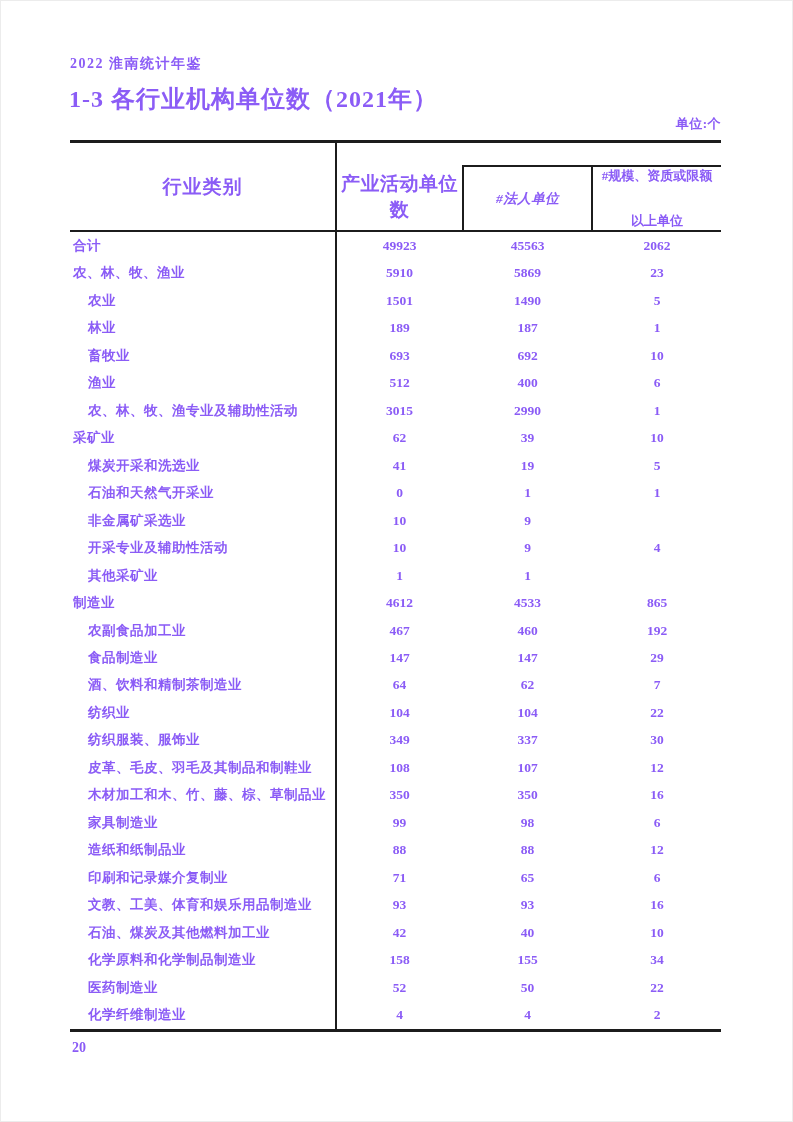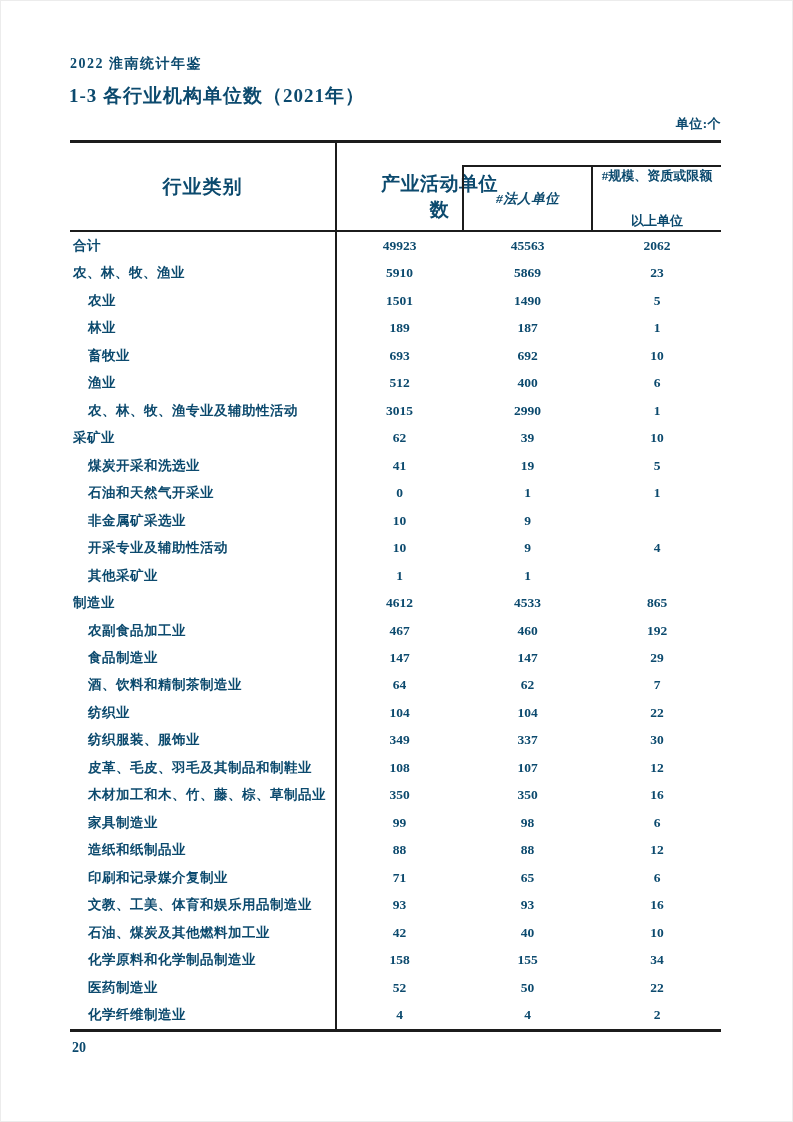--- a/index.html
+++ b/index.html
@@ -2,37 +2,37 @@
 <html><head>
 <meta charset="utf-8">
 <style>
   html, body { margin: 0; padding: 0; background: #ffffff; }
   .page {
     position: relative;
     width: 793px;
     height: 1122px;
     background: #ffffff;
     font-family: "Liberation Serif", "DejaVu Serif", serif;
-    color: #0c4a6e;
+    color: #8b5cf6;
     overflow: hidden;
     box-shadow: inset 0 0 0 1px #ececec;
   }
   .book-title {
     position: absolute;
     left: 70px;
     top: 55px;
     font-size: 14px;
     font-weight: 700;
     letter-spacing: 1.5px;
   }
   .table-title {
     position: absolute;
     left: 69px;
     top: 83px;
-    font-size: 19px;
+    font-size: 24px;
     font-weight: 700;
     letter-spacing: 1px;
   }
   .unit-note {
     position: absolute;
     right: 72px;
     top: 115px;
     font-size: 13px;
     font-weight: 700;
     letter-spacing: 0.5px;
@@ -66,21 +66,21 @@
     position: absolute;
     display: flex;
     align-items: center;
     justify-content: center;
     font-size: 19px;
     font-weight: 700;
     letter-spacing: 1px;
     text-align: center;
   }
   .h-category { left: 0; top: 0; width: 265px; height: 87px; }
-  .h-activity { left: 267px; top: 0; width: 125px; height: 107px; letter-spacing: 0.5px; margin-left: 40px; }
+  .h-activity { left: 267px; top: 0; width: 125px; height: 107px; letter-spacing: 0.5px; }
   .h-box {
     position: absolute;
     left: 392px;
     top: 22px;
     width: 259px;
     height: 65px;
     border-top: 2px solid #1c1c1c;
     border-left: 2px solid #1c1c1c;
     box-sizing: border-box;
     display: flex;

